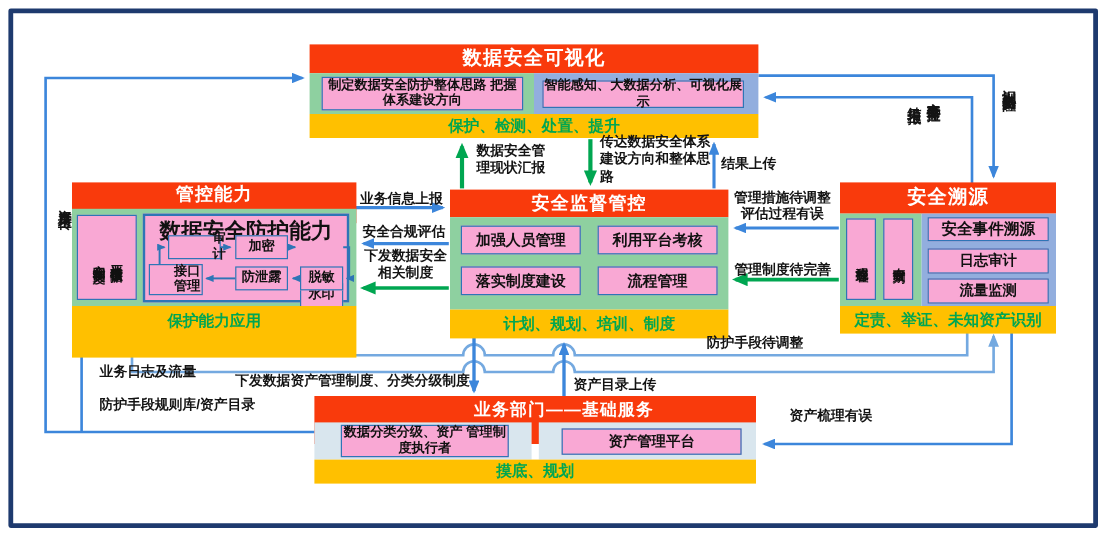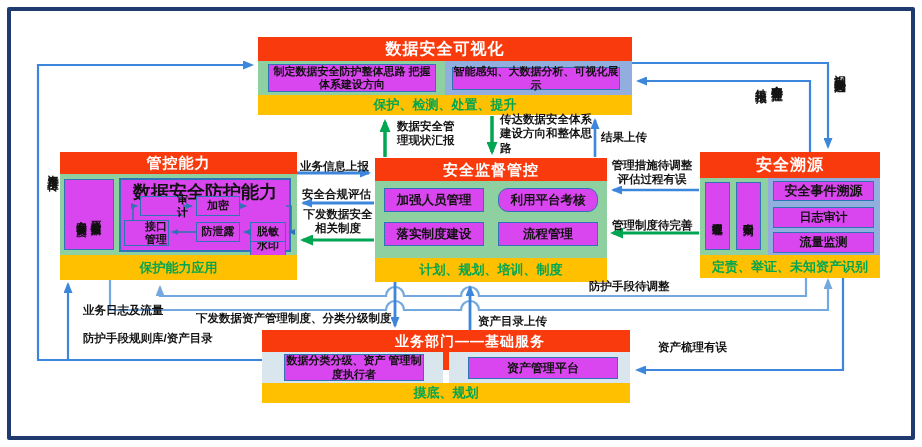--- a/index.html
+++ b/index.html
@@ -12,21 +12,21 @@
   body{background:#fff;font-family:"Liberation Sans","DejaVu Sans",sans-serif;}
   .canvas{position:relative;width:922px;height:447px;background:#fff;overflow:hidden}
   .frame{position:absolute;left:7px;top:7px;right:7px;bottom:7px;border:4px solid var(--frame);border-radius:2px}
   svg.wires,svg.overwires{position:absolute;left:0;top:0;pointer-events:none}
   .bx{position:absolute}
   .hdr{position:absolute;left:0;right:0;background:var(--red);color:#fff;font-weight:700;text-align:center;letter-spacing:1px}
   .ftr{position:absolute;left:0;right:0;background:var(--gold);color:var(--text_green);font-weight:700;text-align:center;font-size:13px}
   .cellG{position:absolute;background:var(--green_bg)}
   .cellB{position:absolute;background:var(--blue_bg)}
   .cellP{position:absolute;background:var(--pale_bg)}
-  .wbox{position:absolute;background:#d946ef;border:1.5px solid var(--box_border);display:flex;align-items:center;justify-content:center;text-align:center;font-weight:700;font-size:11px;line-height:1.2;color:#111}
+  .wbox{position:absolute;background:#f9a8d4;border:1.5px solid var(--box_border);display:flex;align-items:center;justify-content:center;text-align:center;font-weight:700;font-size:11px;line-height:1.2;color:#111}
   .wbox.big{border-width:2px}
   .vtxt{writing-mode:vertical-rl;text-orientation:upright;letter-spacing:1px;font-weight:700;color:#111}
   .lbl{position:absolute;font-weight:700;font-size:11.5px;color:#141414;white-space:pre-line;line-height:1.25}
   .lbl.c{text-align:center}
   .vlabel{position:absolute;writing-mode:vertical-rl;text-orientation:upright;font-weight:700;font-size:11.5px;color:#141414;letter-spacing:1px}
   .innerTitle{position:absolute;font-weight:700;font-size:18px;text-align:center;color:#111}
 </style>
 </head>
 <body>
 
@@ -89,27 +89,27 @@
     <div class="wbox big" style="left:59px;top:26px;width:172px;height:74px;"></div>
     <div class="innerTitle" style="left:61px;top:28px;width:168px;">数据安全防护能力</div>
   </div>
 
   <div class="wbox" style="left:140px;top:196px;width:44px;height:20px;padding-left:41px;">审计</div>
   <div class="wbox" style="left:196px;top:196px;width:44px;height:20px;">加密</div>
   <div class="wbox" style="left:250px;top:196px;width:36px;height:20px;margin-top:40px;">水印</div>
   <div class="wbox" style="left:124px;top:220px;width:45px;height:26px;justify-content:flex-start;text-align:left;padding-left:20px;">接口管理</div>
   <div class="wbox" style="left:196px;top:222px;width:44px;height:20px;">防泄露</div>
   <div class="wbox" style="left:250px;top:222px;width:36px;height:20px;">脱敏</div>
-  <div class="ftr" style="position:absolute;left:60px;top:255px;width:237px;height:25px;line-height:25px;">保护能力应用</div>
+  <div class="ftr" style="position:absolute;left:60px;top:255px;width:237px;height:43px;line-height:25px;">保护能力应用</div>
 
   <div class="bx" style="left:375px;top:158px;width:232px;height:124px;">
     <div class="hdr" style="top:0;height:23px;line-height:23px;font-size:15px;">安全监督管控</div>
     <div class="cellG" style="left:0;top:23px;width:232px;height:77px;"></div>
     <div class="wbox" style="left:9px;top:30px;width:100px;height:24px;font-size:12.5px;">加强人员管理</div>
-    <div class="wbox" style="left:123px;top:30px;width:100px;height:24px;font-size:12.5px;border-radius:10px;">利用平台考核</div>
+    <div class="wbox" style="left:123px;top:30px;width:100px;height:24px;font-size:12.5px;">利用平台考核</div>
     <div class="wbox" style="left:9px;top:64px;width:100px;height:24px;font-size:12.5px;">落实制度建设</div>
     <div class="wbox" style="left:123px;top:64px;width:100px;height:24px;font-size:12.5px;">流程管理</div>
     <div class="ftr" style="top:100px;height:24px;line-height:24px;">计划、规划、培训、制度</div>
   </div>
 
   <div class="bx" style="left:700px;top:152px;width:180px;height:126px;">
     <div class="hdr" style="top:0;height:26px;line-height:26px;font-size:16px;">安全溯源</div>
     <div class="cellG" style="left:0;top:26px;width:68px;height:77px;"></div>
     <div class="cellB" style="left:68px;top:26px;width:112px;height:77px;"></div>
     <div class="wbox" style="left:5px;top:30px;width:25px;height:68px;">

